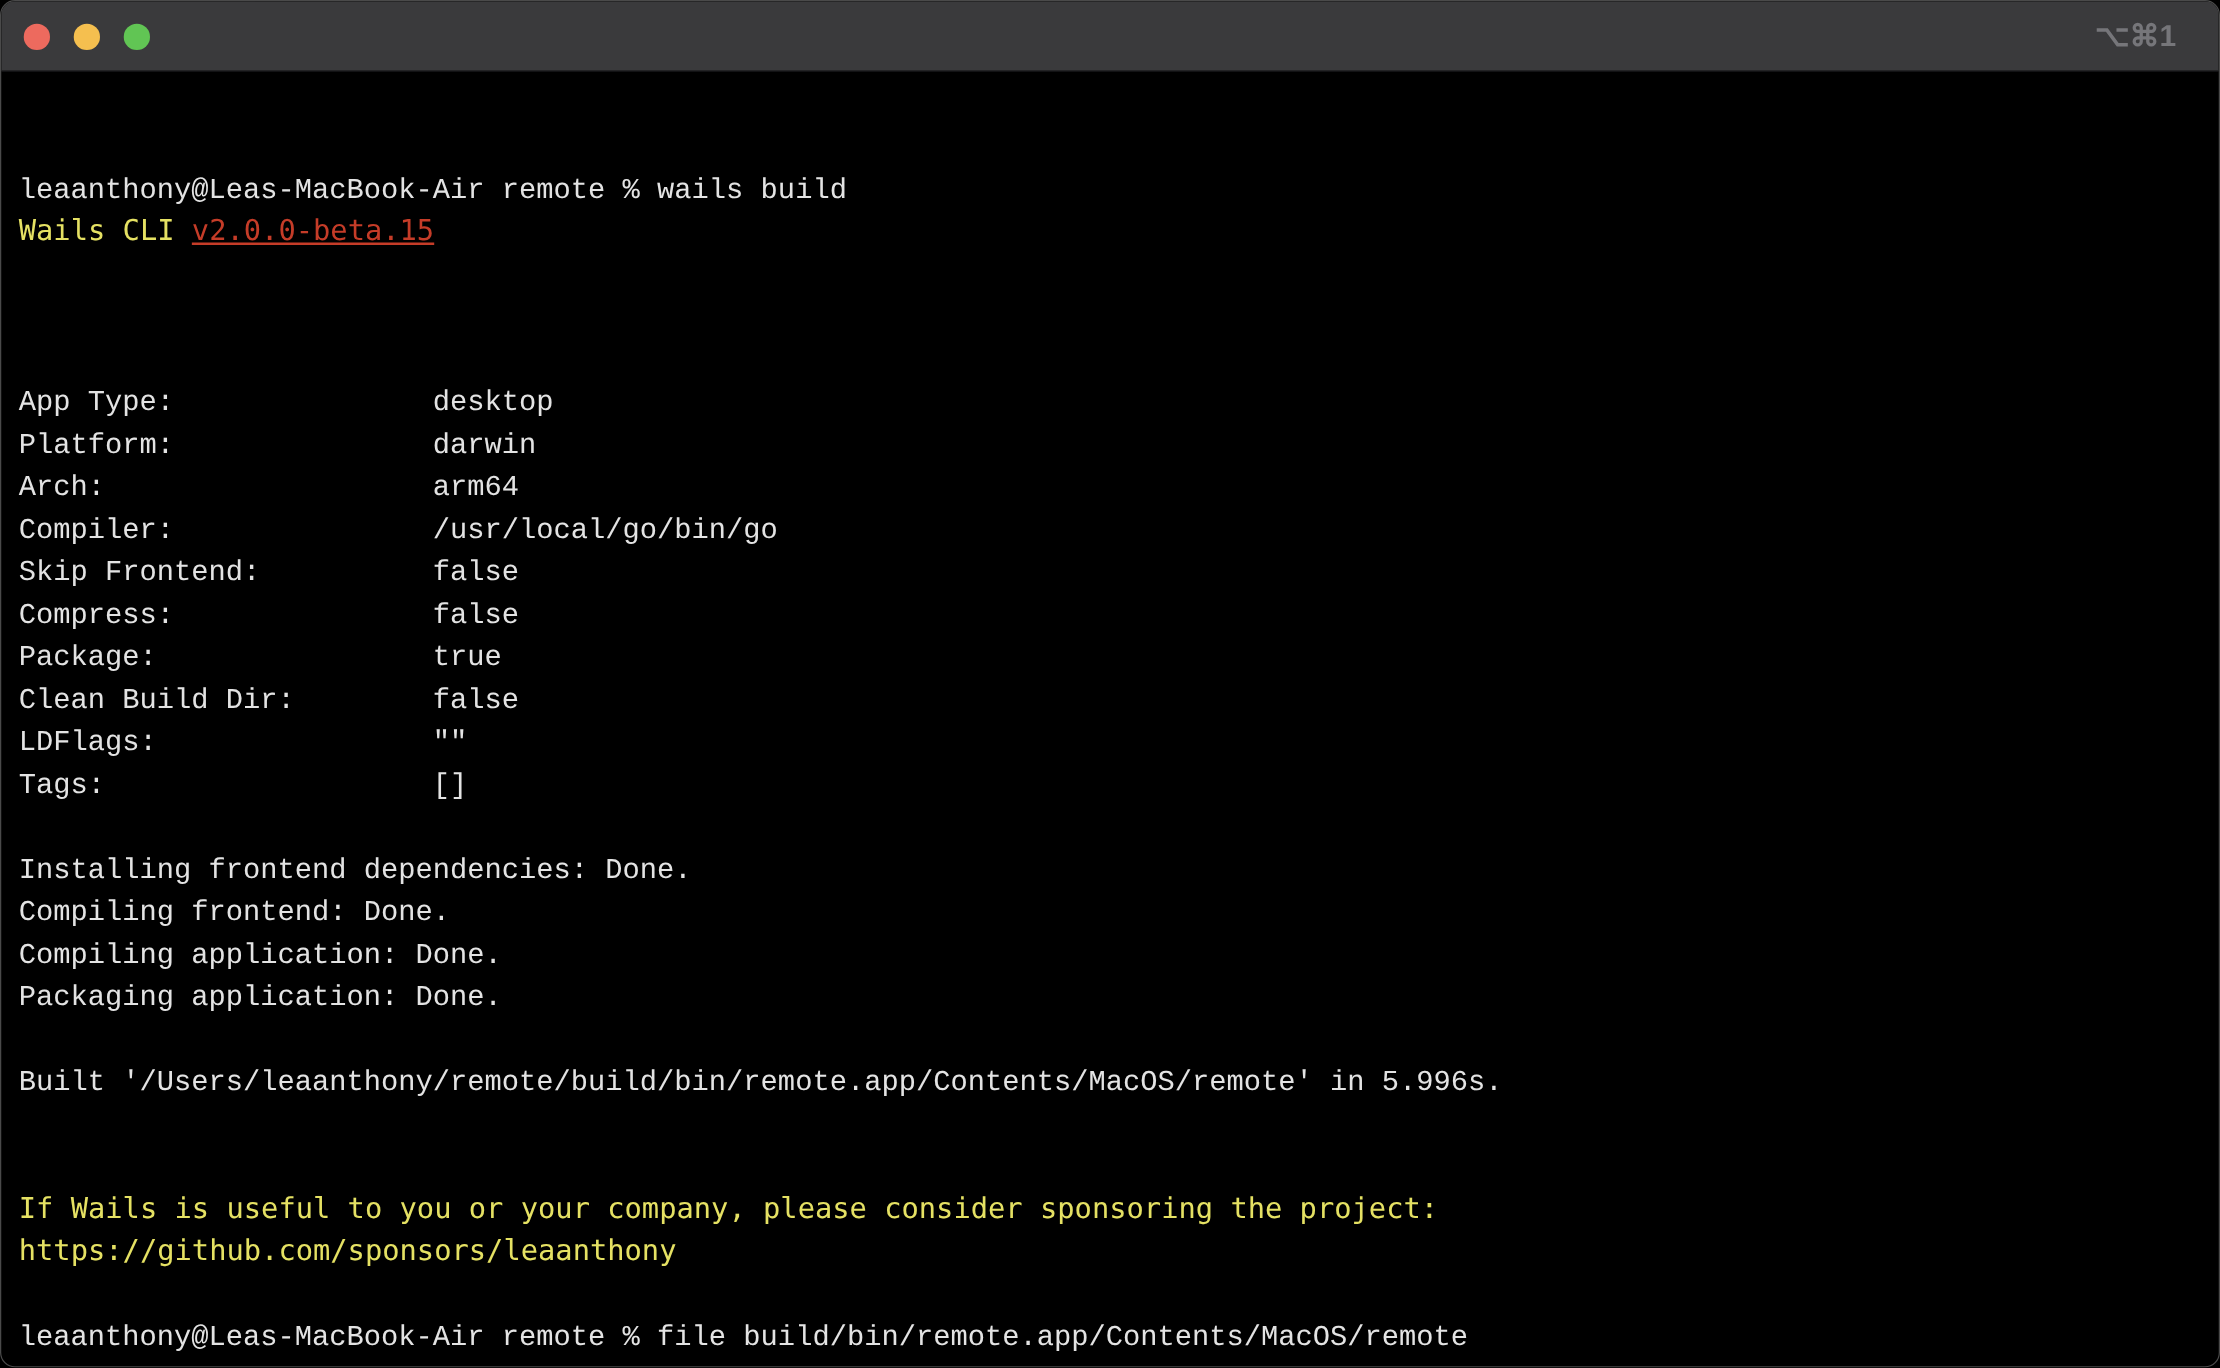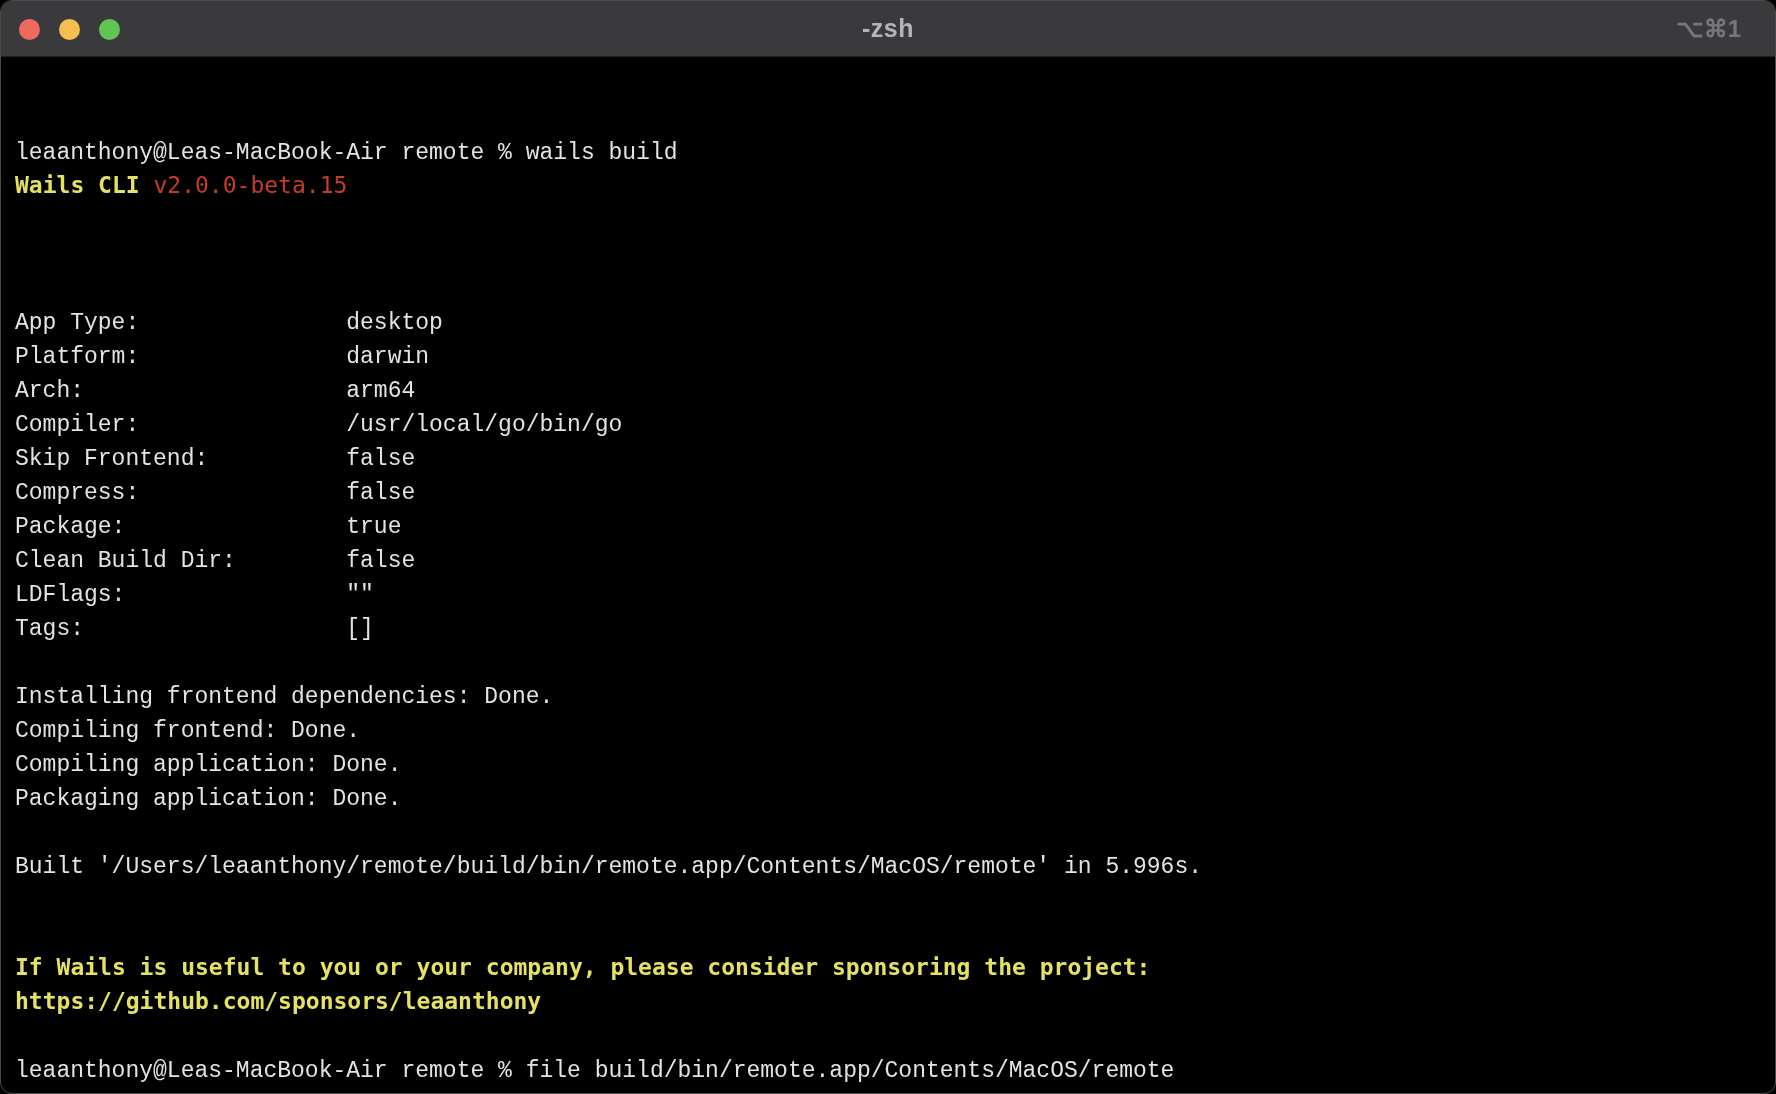--- a/index.html
+++ b/index.html
@@ -55,35 +55,34 @@
   .content{
     flex:1;
     padding:9px 0 0 14px;
     font-family:"DejaVu Sans Mono","Liberation Mono",monospace;
     font-size:23px;line-height:34px;
     color:var(--default-text);
     white-space:pre;
   }
   .term-line{height:34px;}
   .seg-default{color:var(--default-text);font-family:Liberation Mono, monospace;}
-  .seg-yellow{color:var(--ansi-yellow);font-weight:bold;}
-  .seg-red{color:var(--ansi-red);}
+  .seg-yellow{color:var(--ansi-yellow);}
+  .seg-red{color:var(--ansi-red);text-decoration:underline;}
 </style>
 </head>
 <body>
 
 <div class="window">
 
   <div class="titlebar">
     <div class="traffic-lights">
       <button class="traffic red"></button>
       <button class="traffic yellow"></button>
       <button class="traffic green"></button>
     </div>
-    <div class="title">-zsh</div>
     <div class="shortcut">⌥⌘1</div>
   </div>
 
   <div class="content">
     <div><div class="term-line"><span class="seg-default">leaanthony@Leas-MacBook-Air remote % wails build</span></div><div class="term-line"><span class="seg-yellow">Wails CLI </span><span class="seg-red">v2.0.0-beta.15</span></div><div class="term-line"></div><div class="term-line"></div><div class="term-line"></div><div class="term-line"><span class="seg-default">App Type:               desktop</span></div><div class="term-line"><span class="seg-default">Platform:               darwin</span></div><div class="term-line"><span class="seg-default">Arch:                   arm64</span></div><div class="term-line"><span class="seg-default">Compiler:               /usr/local/go/bin/go</span></div><div class="term-line"><span class="seg-default">Skip Frontend:          false</span></div><div class="term-line"><span class="seg-default">Compress:               false</span></div><div class="term-line"><span class="seg-default">Package:                true</span></div><div class="term-line"><span class="seg-default">Clean Build Dir:        false</span></div><div class="term-line"><span class="seg-default">LDFlags:                ""</span></div><div class="term-line"><span class="seg-default">Tags:                   []</span></div><div class="term-line"></div><div class="term-line"><span class="seg-default">Installing frontend dependencies: Done.</span></div><div class="term-line"><span class="seg-default">Compiling frontend: Done.</span></div><div class="term-line"><span class="seg-default">Compiling application: Done.</span></div><div class="term-line"><span class="seg-default">Packaging application: Done.</span></div><div class="term-line"></div><div class="term-line"><span class="seg-default">Built '/Users/leaanthony/remote/build/bin/remote.app/Contents/MacOS/remote' in 5.996s.</span></div><div class="term-line"></div><div class="term-line"></div><div class="term-line"><span class="seg-yellow">If Wails is useful to you or your company, please consider sponsoring the project:</span></div><div class="term-line"><span class="seg-yellow">https://github.com/sponsors/leaanthony</span></div><div class="term-line"></div><div class="term-line"><span class="seg-default">leaanthony@Leas-MacBook-Air remote % file build/bin/remote.app/Contents/MacOS/remote</span></div><div class="term-line"><span class="seg-default">build/bin/remote.app/Contents/MacOS/remote: Mach-O 64-bit executable arm64</span></div></div>
   </div>
 
 </div>
 
 </body></html>

